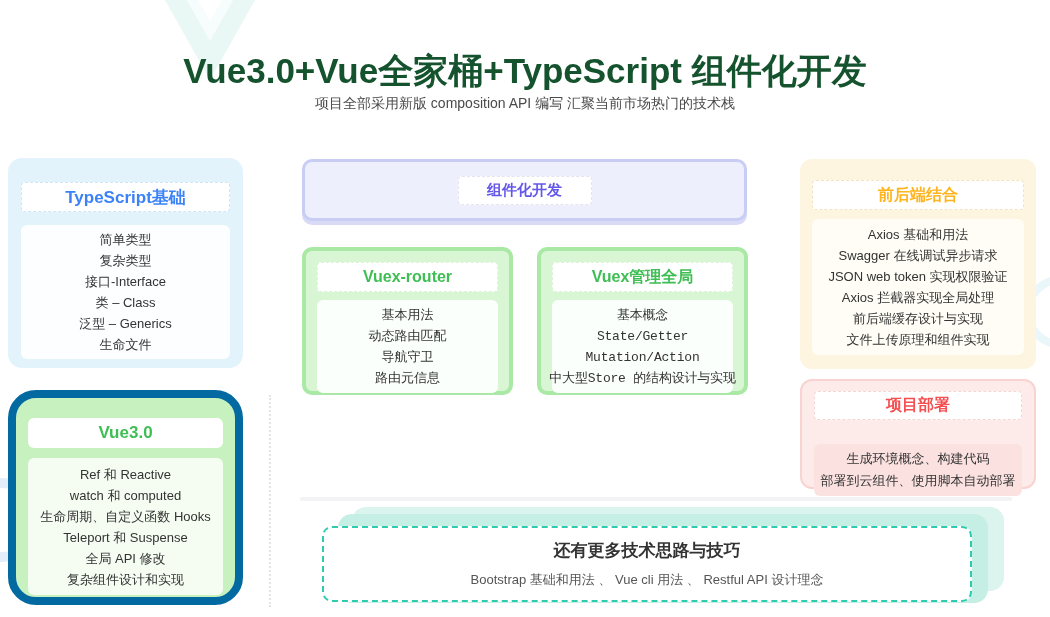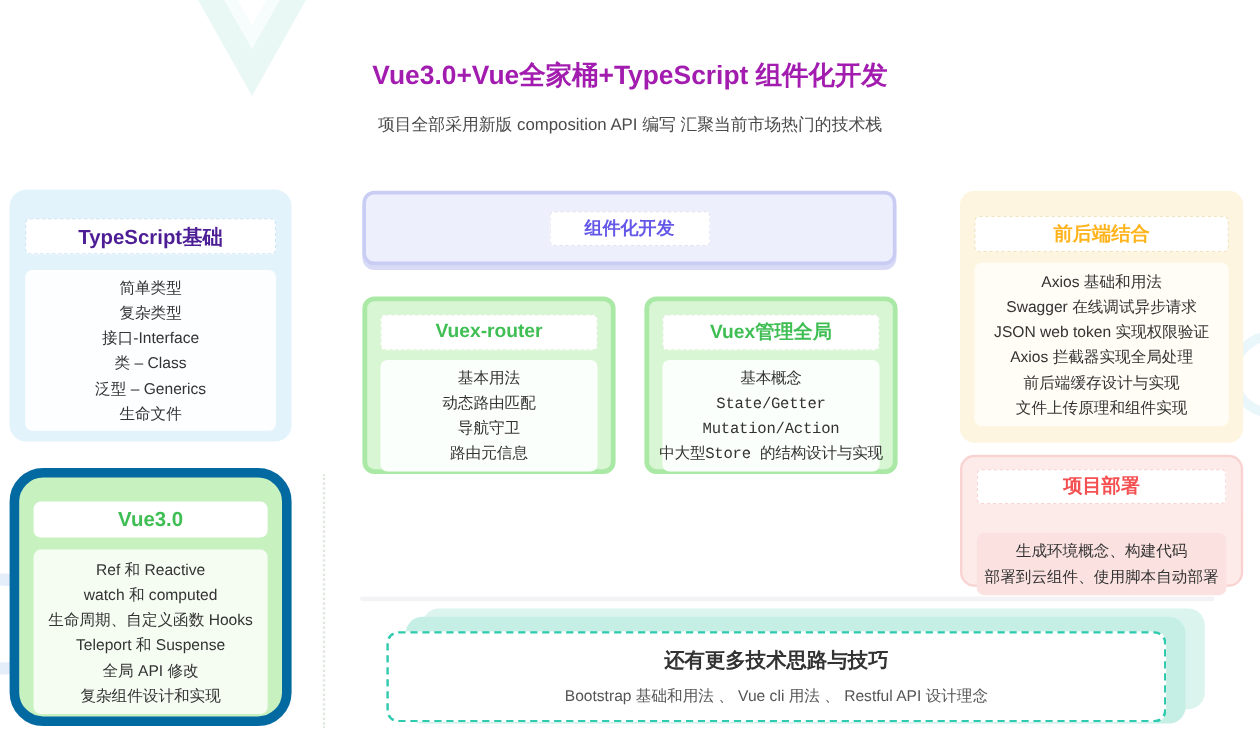--- a/index.html
+++ b/index.html
@@ -12,34 +12,34 @@
   .circle-left{position:absolute;left:-40px;top:478px;width:64px;height:64px;
     border:10px solid #e3eefa;border-radius:50%;}
   .circle-right{position:absolute;left:1024px;top:276px;width:56px;height:56px;
     border:8px solid #e9f6fa;border-radius:50%;}
   .v-dotted-line{position:absolute;left:269px;top:395px;height:212px;width:0;
     border-left:2px dotted #dfe7df;}
   .h-divider{position:absolute;left:300px;top:497px;width:712px;height:4px;
     background:#f3f3f6;border-radius:2px;}
   
   .page-title{position:absolute;top:48px;left:0;width:100%;text-align:center;
-    font-size:22px;font-weight:bold;color:#a21caf;margin:0;}
+    font-size:35px;font-weight:bold;color:#14532d;margin:0;}
   .page-subtitle{position:absolute;top:95px;left:0;width:100%;text-align:center;
     font-size:14px;color:#4a4a4a;margin:0;}
   
   .card{position:absolute;box-sizing:border-box;}
   .hdr-box{background:#ffffff;border-radius:4px;display:flex;align-items:center;
     justify-content:center;font-weight:bold;}
   .content-box{border-radius:6px;display:flex;flex-direction:column;
     align-items:center;justify-content:center;}
   .item{font-size:13px;color:#333;line-height:21px;text-align:center;white-space:nowrap;}
   
   .ts-card{left:8px;top:158px;width:235px;height:210px;background:#e3f3fc;
     border-radius:14px;padding:24px 13px 0 13px;}
-  .ts-card .hdr-box{height:28px;border:1px dashed #cfe6f5;font-size:17px;color:#4c1d95;}
+  .ts-card .hdr-box{height:28px;border:1px dashed #cfe6f5;font-size:17px;color:#3b82f6;}
   .ts-card .content-box{margin-top:13px;height:134px;background:#fdfeff;}
   
   .vue3-card{left:8px;top:390px;width:235px;height:215px;background:#c8f1c0;
     border:8px solid #0369a1;border-radius:28px;padding:20px 12px 0 12px;}
   .vue3-card .hdr-box{height:30px;border-radius:6px;font-size:17px;color:#3fbe54;}
   .vue3-card .content-box{margin-top:10px;height:137px;background:#f5fdf3;}
   
   .banner{border-radius:10px;display:flex;align-items:center;justify-content:center;font-family:Liberation Mono, monospace;}
   .comp-card{left:302px;top:159px;width:445px;height:62px;background:#edeffc;
     border:3px solid #c9cdf4;box-shadow:0 4px 0 rgba(170,176,235,0.45);}

